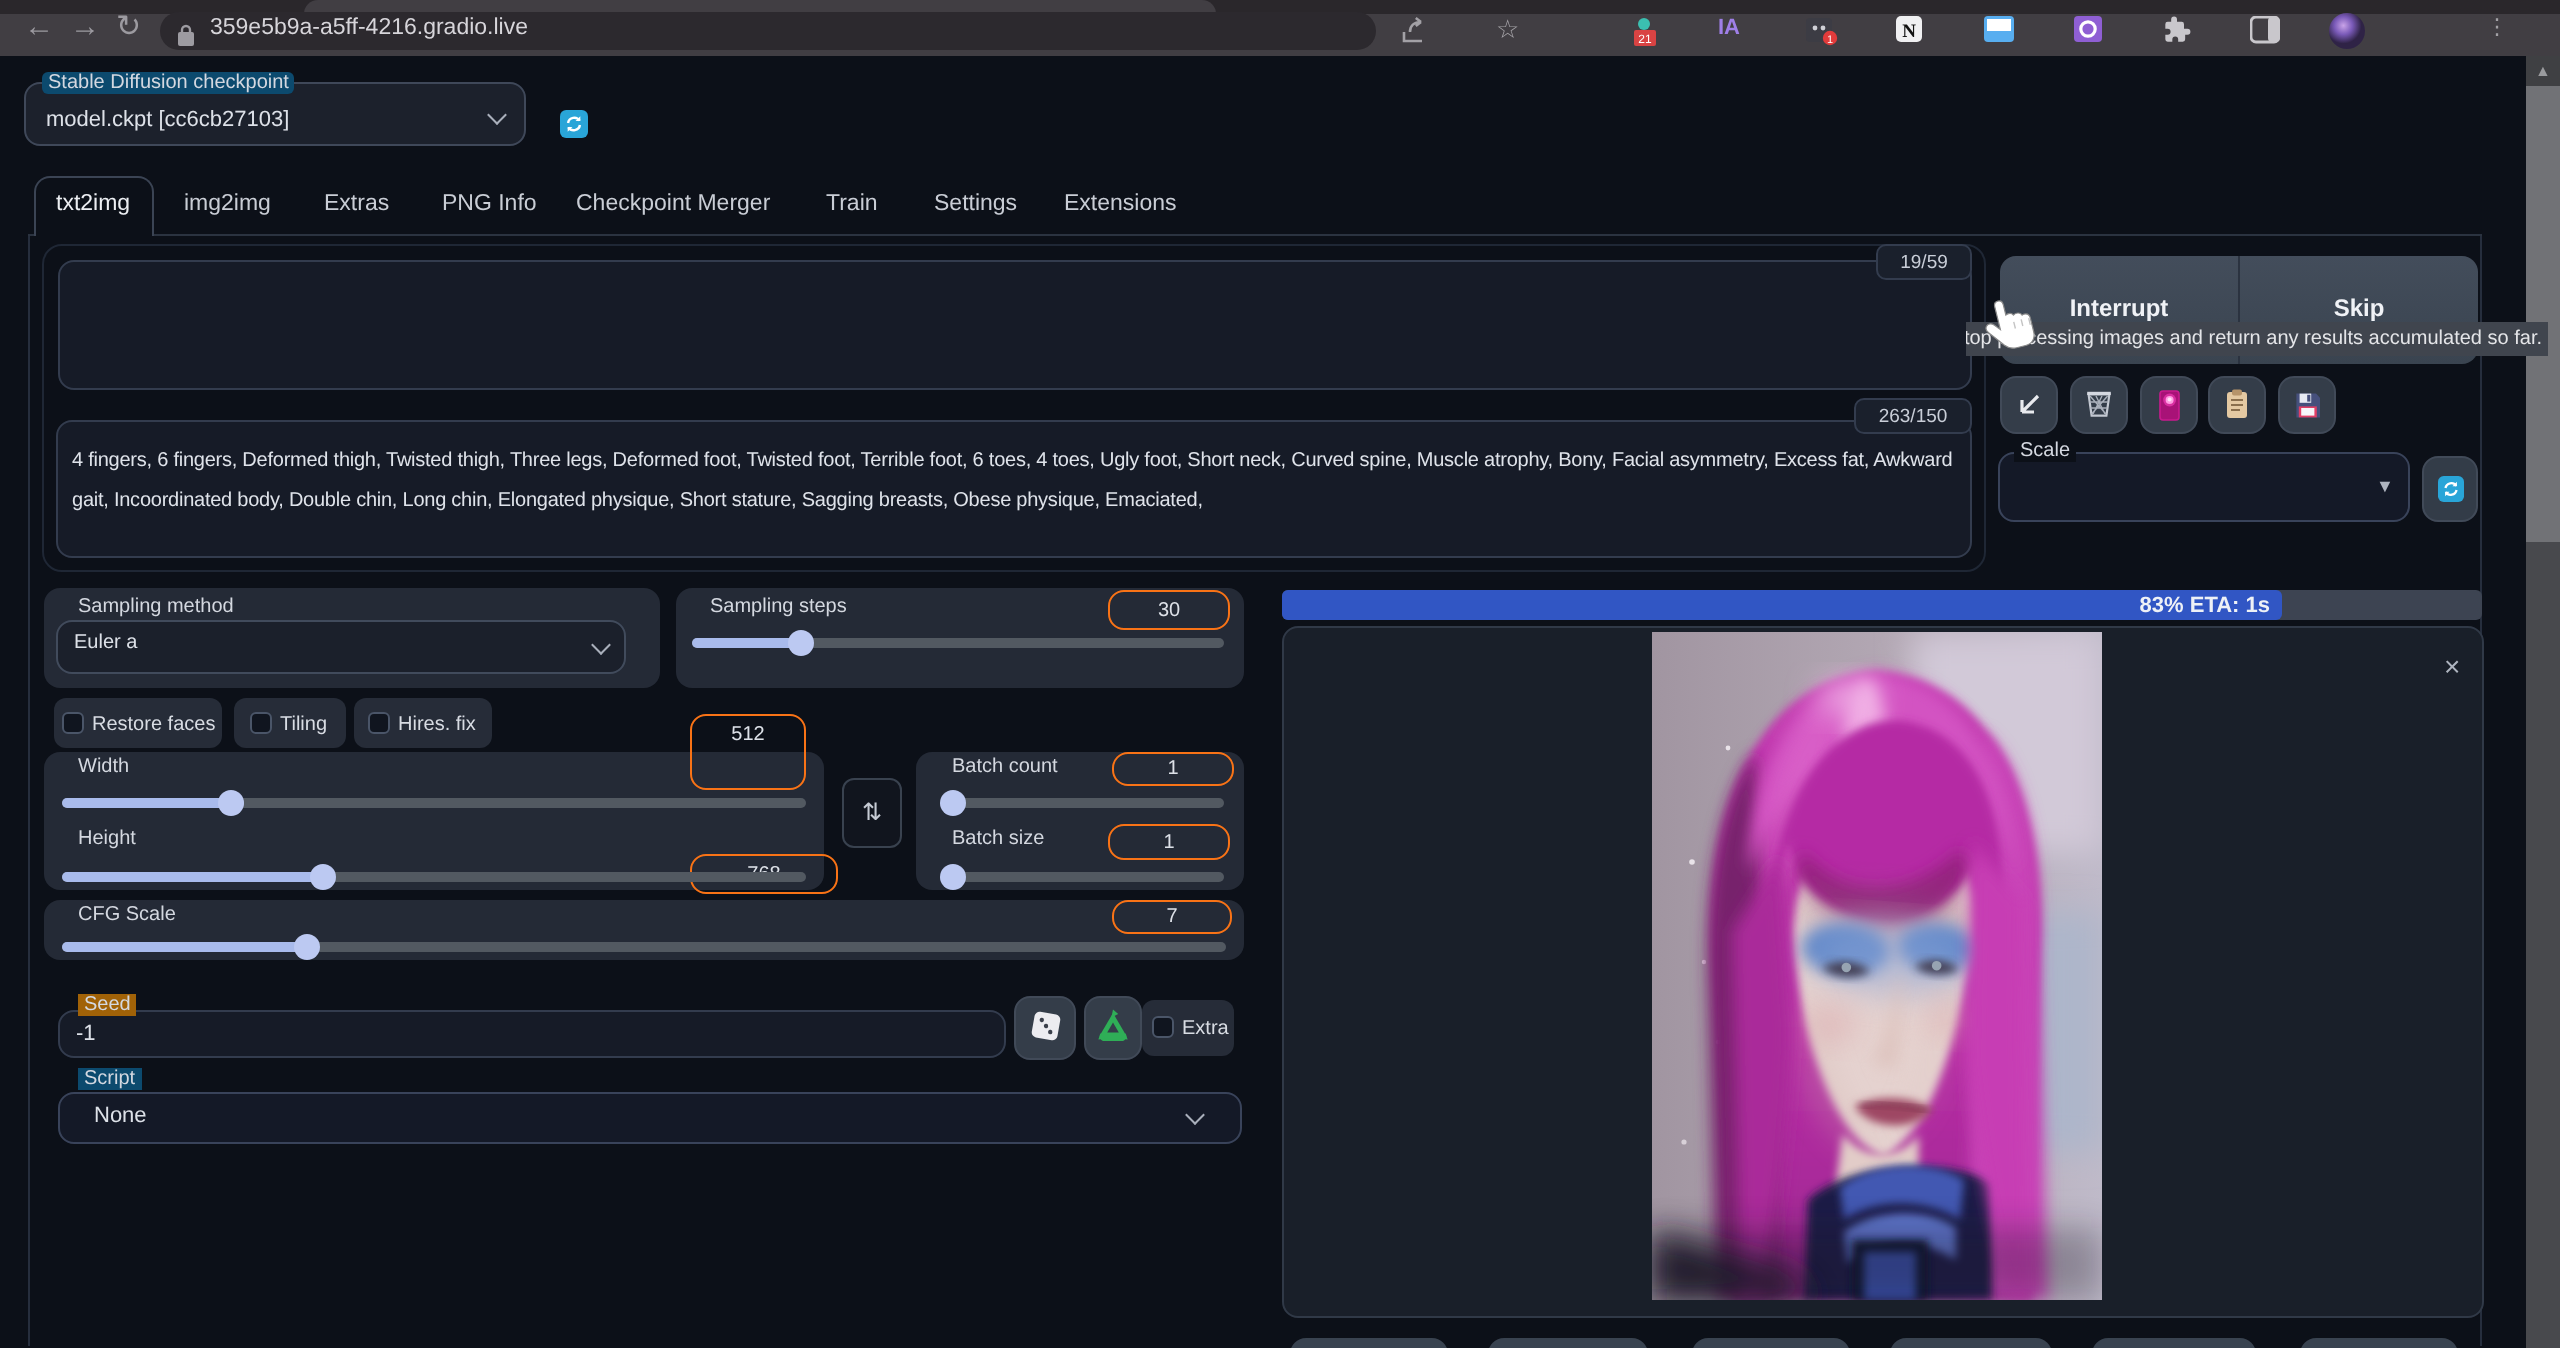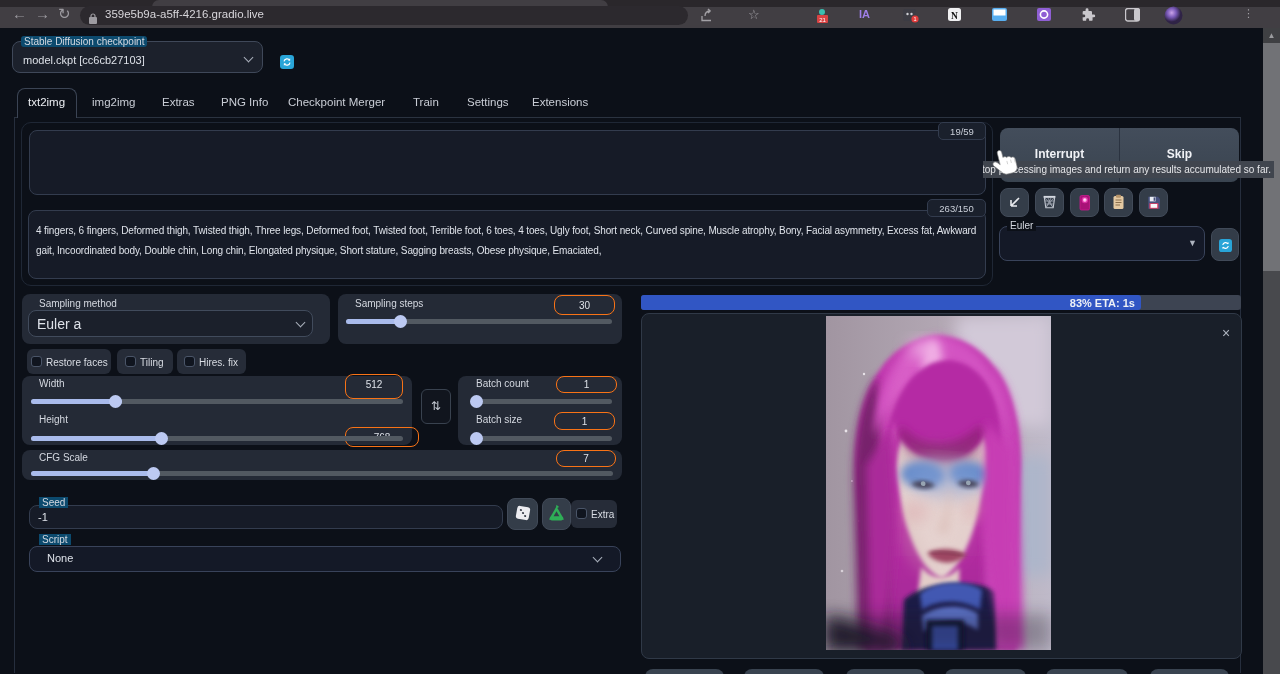--- a/index.html
+++ b/index.html
@@ -170,56 +170,56 @@
 <div class="ibtn" style="left:1139px" id="ib5">
 <svg width="27" height="27" viewBox="0 0 27 27">
         <path d="M8.2 7.8h9.8l2 2.1v9.8H8.2z" fill="#46507c"></path>
         <rect x="9.8" y="7.8" width="5.8" height="4.6" fill="#e8ecf4"></rect>
         <rect x="13.6" y="8.4" width="1.6" height="3.4" fill="#46507c"></rect>
         <rect x="9.4" y="14.2" width="9" height="5.5" fill="#e23f66"></rect>
         <rect x="10.6" y="15" width="6.6" height="3.8" fill="#f7f7fb"></rect>
       </svg></div>
 
 <div class="a" style="left:999px;top:226px;width:206px;height:35px;background:#141927;border:1px solid #39435a;border-radius:8px"></div>
-<div class="a lbl" style="left:1007px;top:220px;background:#0c1018;padding:0 3px">Euler</div>
+<div class="a lbl" style="left:1007px;top:220px;background:#0c1018;padding:0 3px">Scale</div>
 <div class="a" style="left:1188px;top:238px;color:#aeb4bf;font-size:9px">▼</div>
 <div class="a" style="left:1211px;top:228px;width:28px;height:33px;background:#333c48;border:1px solid #414a58;border-radius:8px"></div>
 <div class="a" id="styles-refresh" style="left:1219px;top:238px;width:13px;height:13px">
 <svg width="13" height="13" viewBox="0 0 16 16">
         <rect width="16" height="16" rx="3.5" fill="#29a5d8"></rect>
         <path d="M11.2 6.1A3.6 3.6 0 004.6 7.4M4.8 9.9a3.6 3.6 0 006.6-1.3" stroke="#fff" stroke-width="1.4" fill="none"></path>
         <path d="M11.6 3.6v2.7H8.9z" fill="#fff"></path>
         <path d="M4.4 12.4V9.7h2.7z" fill="#fff"></path>
       </svg></div>
 
 <div class="a blk" style="left:22px;top:294px;width:308px;height:50px"></div>
 <div class="a lbl" style="left:39px;top:298px">Sampling method</div>
 <div class="a" style="left:28px;top:310px;width:285px;height:27px;background:#1b202b;border:1px solid #414b5c;border-radius:8px"></div>
-<div class="a" style="left:37px;top:316px;font-size:14px;color:#dde1e8">Euler a</div>
+<div class="a" style="left:37px;top:316px;font-size:10px;color:#dde1e8">Euler a</div>
 <div class="chev" style="left:297px;top:319px"></div>
 <div class="a blk" style="left:338px;top:294px;width:284px;height:50px"></div>
 <div class="a lbl" style="left:355px;top:298px">Sampling steps</div>
 <div class="vbox" style="left:554px;top:295px;width:61px;height:20px;line-height:19px">30</div>
 <div class="track" style="left:346px;top:319px;width:266px"></div>
 <div class="fill" style="left:346px;top:319px;width:55px"></div>
 <div class="handle" style="left:394px;top:315px"></div>
 
 <div class="a" style="left:27px;top:349px;width:84px;height:25px;background:#262c38;border-radius:6px"></div>
 <div class="a" style="left:117px;top:349px;width:56px;height:25px;background:#262c38;border-radius:6px"></div>
 <div class="a" style="left:177px;top:349px;width:69px;height:25px;background:#262c38;border-radius:6px"></div>
 <div class="cb" style="left:31px;top:356px"></div>
     <div class="cblbl" style="left:46px;top:357px">Restore faces</div>
 <div class="cb" style="left:125px;top:356px"></div>
     <div class="cblbl" style="left:140px;top:357px">Tiling</div>
 <div class="cb" style="left:184px;top:356px"></div>
     <div class="cblbl" style="left:199px;top:357px">Hires. fix</div>
 
 <div class="a blk" style="left:22px;top:376px;width:390px;height:69px"></div>
 <div class="a lbl" style="left:39px;top:378px">Width</div>
-<div class="vbox" style="left:345px;top:374px;width:58px;height:25px;line-height:19px">512</div>
+<div class="vbox" style="left:345px;top:357px;width:58px;height:38px;line-height:19px">512</div>
 <div class="track" style="left:31px;top:399px;width:372px"></div>
 <div class="fill" style="left:31px;top:399px;width:91px"></div>
 <div class="handle" style="left:109px;top:395px"></div>
 <div class="a lbl" style="left:39px;top:414px">Height</div>
 <div class="vbox" style="left:345px;top:427px;width:74px;height:20px;line-height:19px">768</div>
 <div class="track" style="left:31px;top:436px;width:372px"></div>
 <div class="fill" style="left:31px;top:436px;width:136px"></div>
 <div class="handle" style="left:155px;top:432px"></div>
 
 <div class="a" style="left:421px;top:389px;width:30px;height:35px;background:#11151e;border:1px solid #39424f;border-radius:6px;color:#c6cbd4;font-size:12px;text-align:center;line-height:33px">⇅</div>
@@ -235,21 +235,21 @@
 <div class="handle" style="left:470px;top:432px"></div>
 
 <div class="a blk" style="left:22px;top:450px;width:600px;height:30px"></div>
 <div class="a lbl" style="left:39px;top:452px">CFG Scale</div>
 <div class="vbox" style="left:556px;top:450px;width:60px;height:17px;line-height:16px">7</div>
 <div class="track" style="left:31px;top:471px;width:582px"></div>
 <div class="fill" style="left:31px;top:471px;width:127px"></div>
 <div class="handle" style="left:147px;top:467px"></div>
 
 <div class="a inp" style="left:29px;top:505px;width:474px;height:24px"></div>
-<div class="a lbl" style="left:39px;top:497px;background:#0c4a6e;padding:0 3px">Seed</div>
+<div class="a lbl" style="left:39px;top:497px;background:#a16207;padding:0 3px">Seed</div>
 <div class="a" style="left:38px;top:511px;font-size:11px;color:#dde1e8">-1</div>
 <div class="a" id="dicebtn" style="left:507px;top:498px;width:31px;height:32px;background:#343d49;border:1px solid #414a58;border-radius:8px">
 <svg width="30" height="28" viewBox="0 0 30 28">
         <g transform="translate(15,14)">
           <rect x="-6.5" y="-6.5" width="13" height="13" rx="2.5" fill="#ececf0" transform="rotate(10)"></rect>
           <circle cx="-2.6" cy="-2.6" r="1.1" fill="#3a3f4a" transform="rotate(10)"></circle>
           <circle cx="2.6" cy="2.6" r="1.1" fill="#3a3f4a" transform="rotate(10)"></circle>
           <circle cx="0" cy="0" r="1.1" fill="#3a3f4a" transform="rotate(10)"></circle>
         </g>
       </svg></div>

